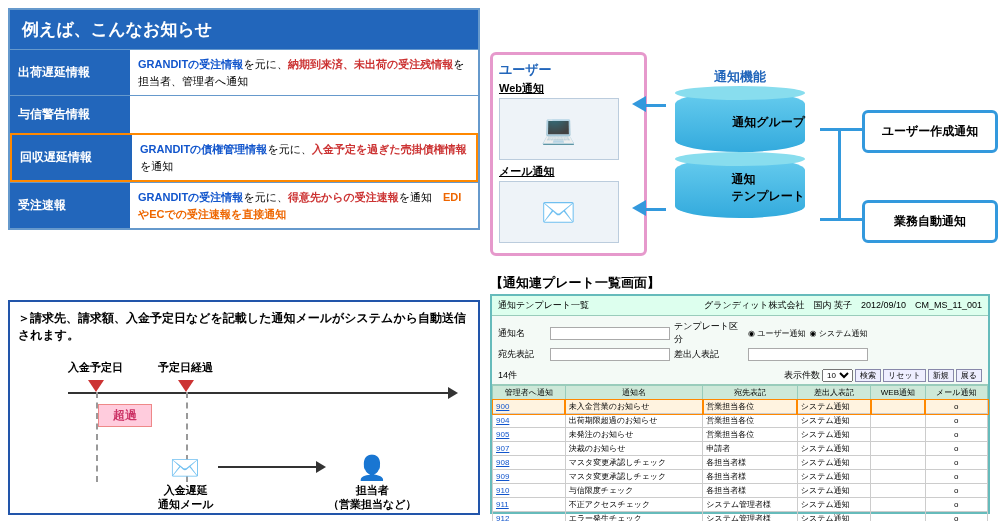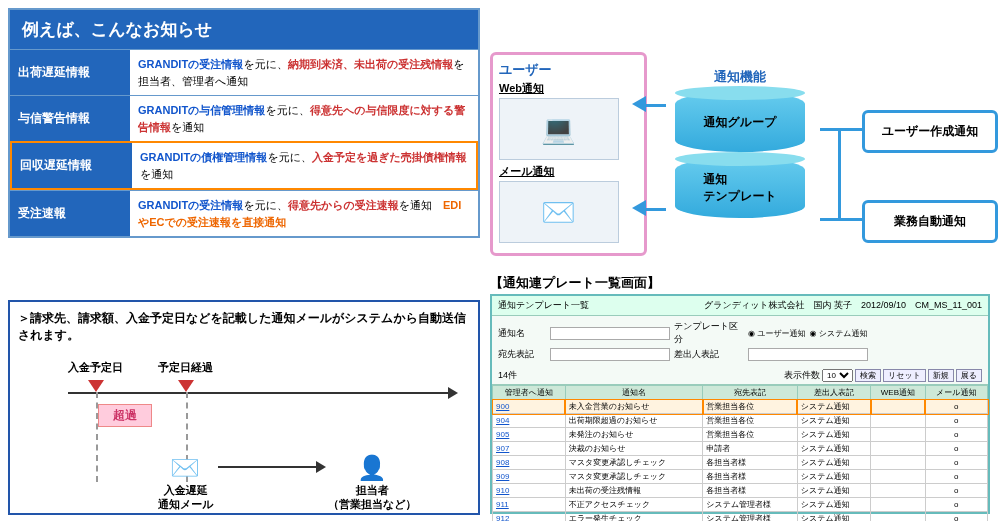--- a/index.html
+++ b/index.html
@@ -12,21 +12,21 @@
 .info-desc{flex:1;background:#fff;padding:6px 8px;font-size:11px;line-height:1.5}
 .blue{color:#1155cc;font-weight:bold}
 .red{color:#cc3333;font-weight:bold}
 .orange{color:#ee6600;font-weight:bold}
 .user-box{position:absolute;left:490px;top:52px;width:157px;border:3px solid #e699cc;border-radius:6px;padding:6px;background:#fff}
 .user-title{color:#2266bb;font-weight:bold;font-size:13px;margin-bottom:2px}
 .sub-label{font-weight:bold;font-size:11px;text-decoration:underline;margin:2px 0}
 .mini-icon{width:120px;height:62px;background:#eef3f8;border:1px solid #bcd;display:flex;align-items:center;justify-content:center;font-size:28px;margin-bottom:4px}
 .notify-box{position:absolute;left:660px;top:68px;width:160px}
 .notify-title{color:#2266bb;font-weight:bold;font-size:13px;margin-bottom:4px;text-align:center}
-.cyl{width:130px;height:60px;background:linear-gradient(#66ccee,#33aadd);border-radius:50%/20%;margin:6px auto;display:flex;align-items:center;justify-content:center;font-weight:bold;font-size:12px;position:relative}
+.cyl{width:130px;height:60px;background:linear-gradient(#66ccee,#33aadd);border-radius:50%/20%;margin:6px auto;display:flex;align-items:center;justify-content:flex-end;font-weight:bold;font-size:12px;position:relative}
 .cyl::before{content:"";position:absolute;top:-6px;left:0;right:0;height:14px;background:#88ddee;border-radius:50%}
 .side-btn{position:absolute;width:136px;padding:10px 6px;background:#fff;border:3px solid #3399dd;border-radius:6px;text-align:center;font-weight:bold;font-size:12px}
 .side-btn.a{left:862px;top:110px}
 .side-btn.b{left:862px;top:200px}
 .arrow-l{position:absolute;width:0;height:0;border-top:8px solid transparent;border-bottom:8px solid transparent;border-right:14px solid #3399dd}
 .screen-title{position:absolute;left:490px;top:274px;font-weight:bold;font-size:13px}
 .detail-box{position:absolute;left:8px;top:300px;width:472px;height:215px;border:2px solid #2255aa;padding:8px}
 .detail-text{font-weight:bold;font-size:12px;margin-bottom:12px}
 .timeline{position:relative;height:150px;margin-top:4px}
 .tl-line{position:absolute;left:50px;right:20px;top:36px;height:2px;background:#333}
@@ -56,21 +56,20 @@
 <body>
 
 <div class="info-table">
   <div class="info-header">例えば、こんなお知らせ</div>
   <div class="info-row">
     <div class="info-label">出荷遅延情報</div>
     <div class="info-desc"><span class="blue">GRANDITの受注情報</span><span>を元に、</span><span class="red">納期到来済、未出荷の受注残情報</span><span>を担当者、管理者へ通知</span></div>
   </div>
   <div class="info-row">
     <div class="info-label">与信警告情報</div>
-    <div class="info-desc"><span class="blue">GRANDITの与信管理情報</span><span>を元に、</span><span class="red">得意先への与信限度に対する警告情報</span><span>を通知</span></div>
   </div>
   <div class="info-row hl">
     <div class="info-label">回収遅延情報</div>
     <div class="info-desc"><span class="blue">GRANDITの債権管理情報</span><span>を元に、</span><span class="red">入金予定を過ぎた売掛債権情報</span><span>を通知</span></div>
   </div>
   <div class="info-row">
     <div class="info-label">受注速報</div>
     <div class="info-desc"><span class="blue">GRANDITの受注情報</span><span>を元に、</span><span class="red">得意先からの受注速報</span><span>を通知　</span><span class="orange">EDIやECでの受注速報を直接通知</span></div>
   </div>
 </div>
@@ -215,21 +214,21 @@
         <tr>
           <td><span class="ss-link">909</span></td>
           <td>マスタ変更承認しチェック</td>
           <td>各担当者様</td>
           <td>システム通知</td>
           <td style="text-align: center;"></td>
           <td style="text-align: center;">o</td>
         </tr>
         <tr>
           <td><span class="ss-link">910</span></td>
-          <td>未出荷の受注残情報</td>
+          <td>与信限度チェック</td>
           <td>各担当者様</td>
           <td>システム通知</td>
           <td style="text-align: center;"></td>
           <td style="text-align: center;">o</td>
         </tr>
         <tr>
           <td><span class="ss-link">911</span></td>
           <td>不正アクセスチェック</td>
           <td>システム管理者様</td>
           <td>システム通知</td>

